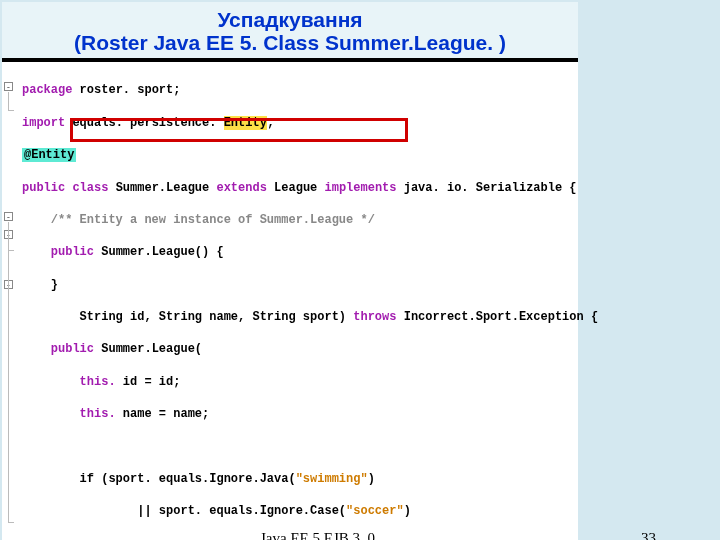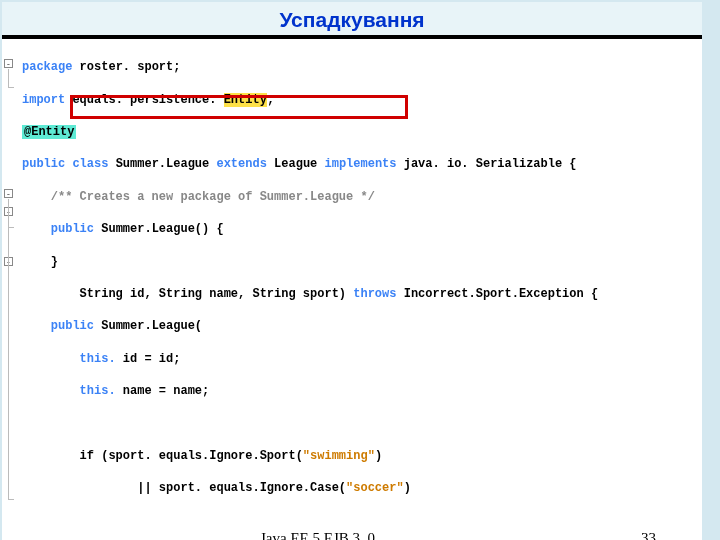--- a/index.html
+++ b/index.html
@@ -4,21 +4,21 @@
 <style>
   * { margin: 0; padding: 0; box-sizing: border-box; }
   body {
     width: 720px;
     height: 540px;
     background: #d4e8f0;
     font-family: Arial, sans-serif;
     overflow: hidden;
   }
   .slide {
-    width: 700px;
+    width: 576px;
     height: 536px;
     margin: 2px;
     background: #fff;
   }
   .header {
     background: #e8f4f8;
     padding: 6px 10px 4px;
     border-bottom: 4px solid #000;
     text-align: center;
   }
@@ -66,21 +66,21 @@
     position: absolute;
     left: 4px;
     height: 1px;
     background: #bbb;
   }
   .code {
     margin-left: 18px;
     white-space: pre;
     color: #000;
   }
-  .kw { color: #3b82f6; }
+  .kw { color: #a21caf; }
   .comment { color: #888; }
   .str { color: #ce7b00; }
   .hl-entity { background: #fde047; }
   .hl-ann { background: #5eead4; padding: 0 2px; }
   .redbox {
     position: absolute;
     border: 3px solid #d00000;
     pointer-events: none;
   }
   .footer {
@@ -95,20 +95,21 @@
   .footer .center { position: absolute; left: 260px; }
   .footer .right { position: absolute; right: 60px; }
 </style>
 </head>
 <body>
 
 <div class="slide">
   <div class="header">
     <h1>
       <span>Успадкування</span><br>
+      <span>(Roster Java EE 5. Class Summer.League. )</span>
     </h1>
   </div>
 
   <div class="code-area">
     <div class="gutter">
       <div class="fold" style="top:16px">-</div>
       <div class="vline" style="top:26px;height:18px"></div>
       <div class="hline" style="top:44px;width:6px"></div>
       <div class="fold" style="top:146px">-</div>
       <div class="fold" style="top:164px">-</div>
@@ -117,29 +118,29 @@
       <div class="fold" style="top:214px">-</div>
       <div class="vline" style="top:156px;height:300px"></div>
       <div class="hline" style="top:456px;width:6px"></div>
     </div>
 
     <div class="code">
 <div><span class="kw">package</span><span> roster. sport;</span></div>
 <div><span class="kw">import</span><span> equals. persistence. </span><span class="hl-entity">Entity</span><span>;</span></div>
 <div><span class="hl-ann">@Entity</span></div>
 <div><span class="kw">public</span> <span class="kw">class</span><span> Summer.League </span><span class="kw">extends</span><span> League </span><span class="kw">implements</span><span> java. io. Serializable {</span></div>
-<div class="comment">    /** Creates a new package of Summer.League */</div>
+<div class="comment">    /** Entity a new instance of Summer.League */</div>
 <div>    <span class="kw">public</span><span> Summer.League() {</span></div>
 <div>    }</div>
 <div><span>        String id, String name, String sport) </span><span class="kw">throws</span><span> Incorrect.Sport.Exception {</span></div>
 <div>    <span class="kw">public</span><span> Summer.League(</span></div>
 <div>        <span class="kw">this.</span><span> id = id;</span></div>
 <div>        <span class="kw">this.</span><span> name = name;</span></div>
 <div>&nbsp;</div>
-<div><span>        if (sport. equals.Ignore.Sport(</span><span class="str">"swimming"</span><span>)</span></div>
+<div><span>        if (sport. equals.Ignore.Java(</span><span class="str">"swimming"</span><span>)</span></div>
 <div><span>                || sport. equals.Ignore.Case(</span><span class="str">"soccer"</span><span>)</span></div>
 
 
 
 
 
 
 
 
     </div>

